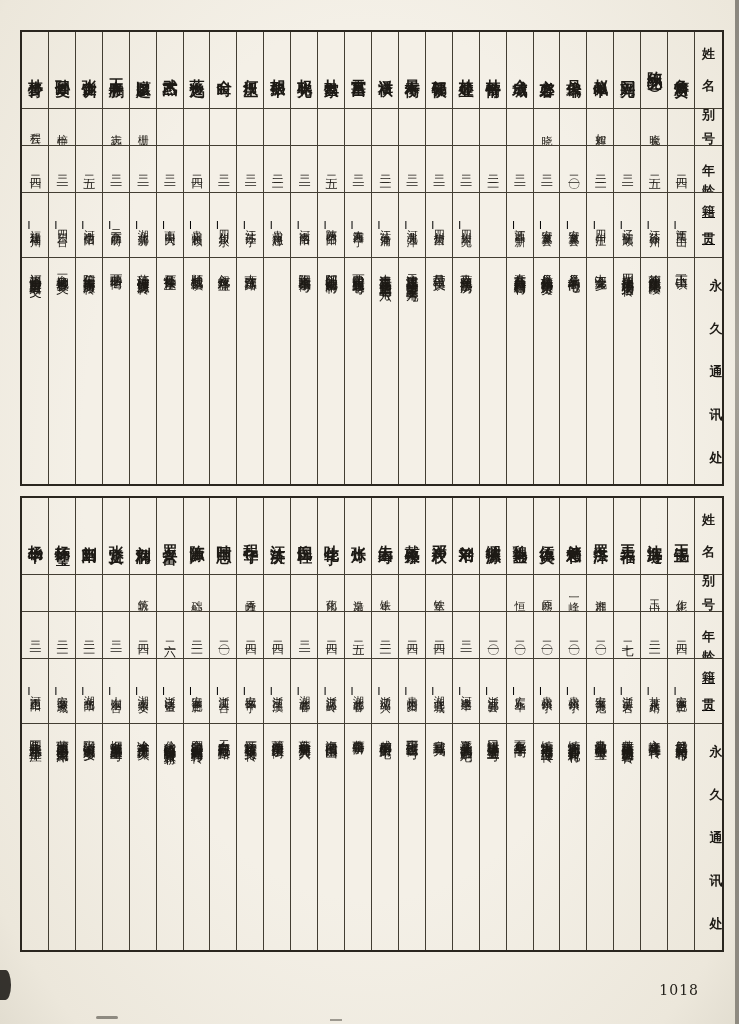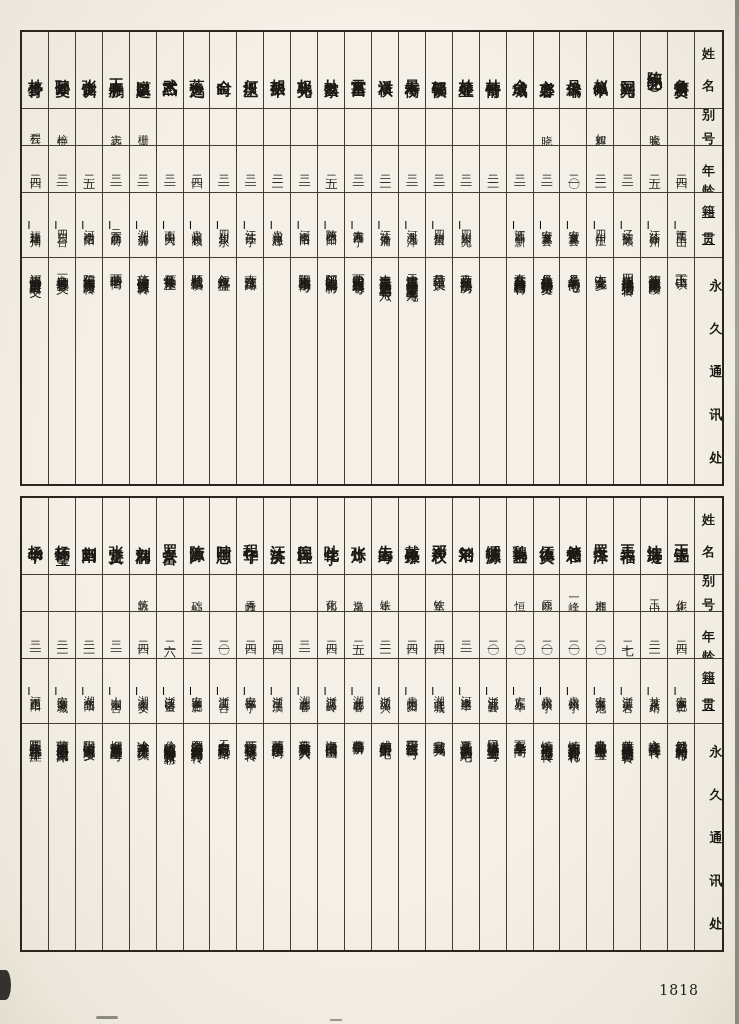--- a/index.html
+++ b/index.html
@@ -1032,19 +1032,19 @@
       </div>
       <div class="cc r-native">
         <span class="hl lh-native">籍贯</span>
       </div>
       <div class="cc r-addr">
         <span class="hl lh-addr">永久通讯处</span>
       </div>
     </div>
   </section>
 
-  <div class="pagenum">1818</div>
+  <div class="pagenum">1018</div>
 
   <div class="scan-edge-right"></div>
   <div class="scan-blob"></div>
   <div class="scan-speck"></div>
   <div class="scan-speck2"></div>
 </div>
 
 </body></html>

